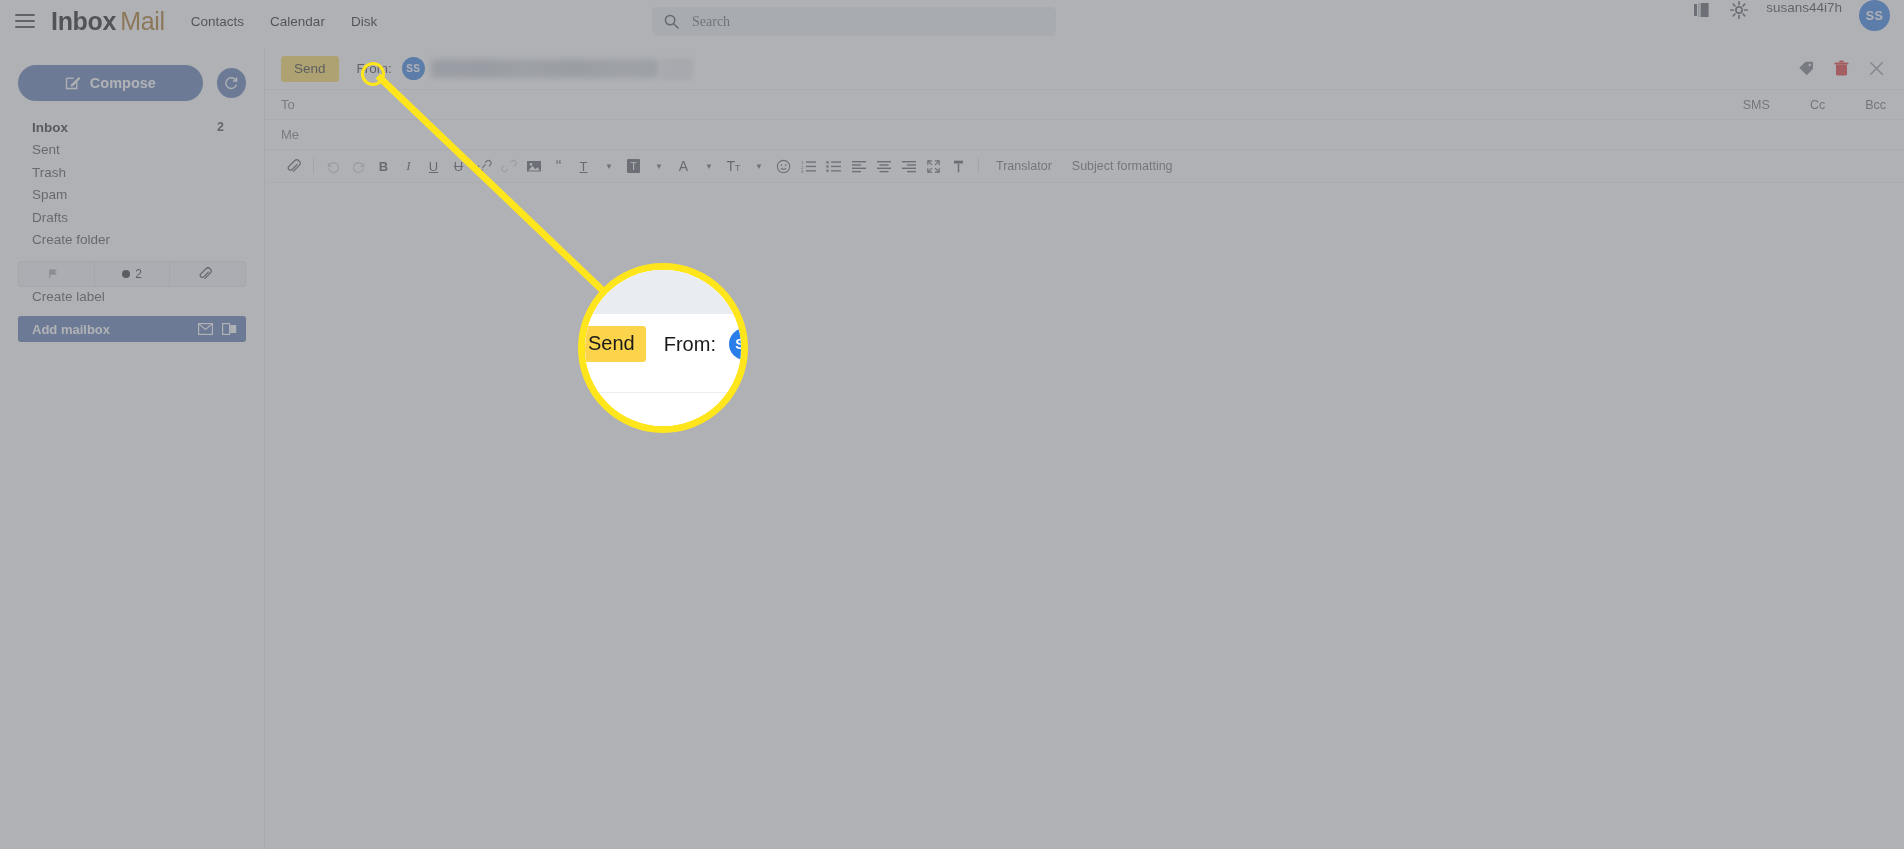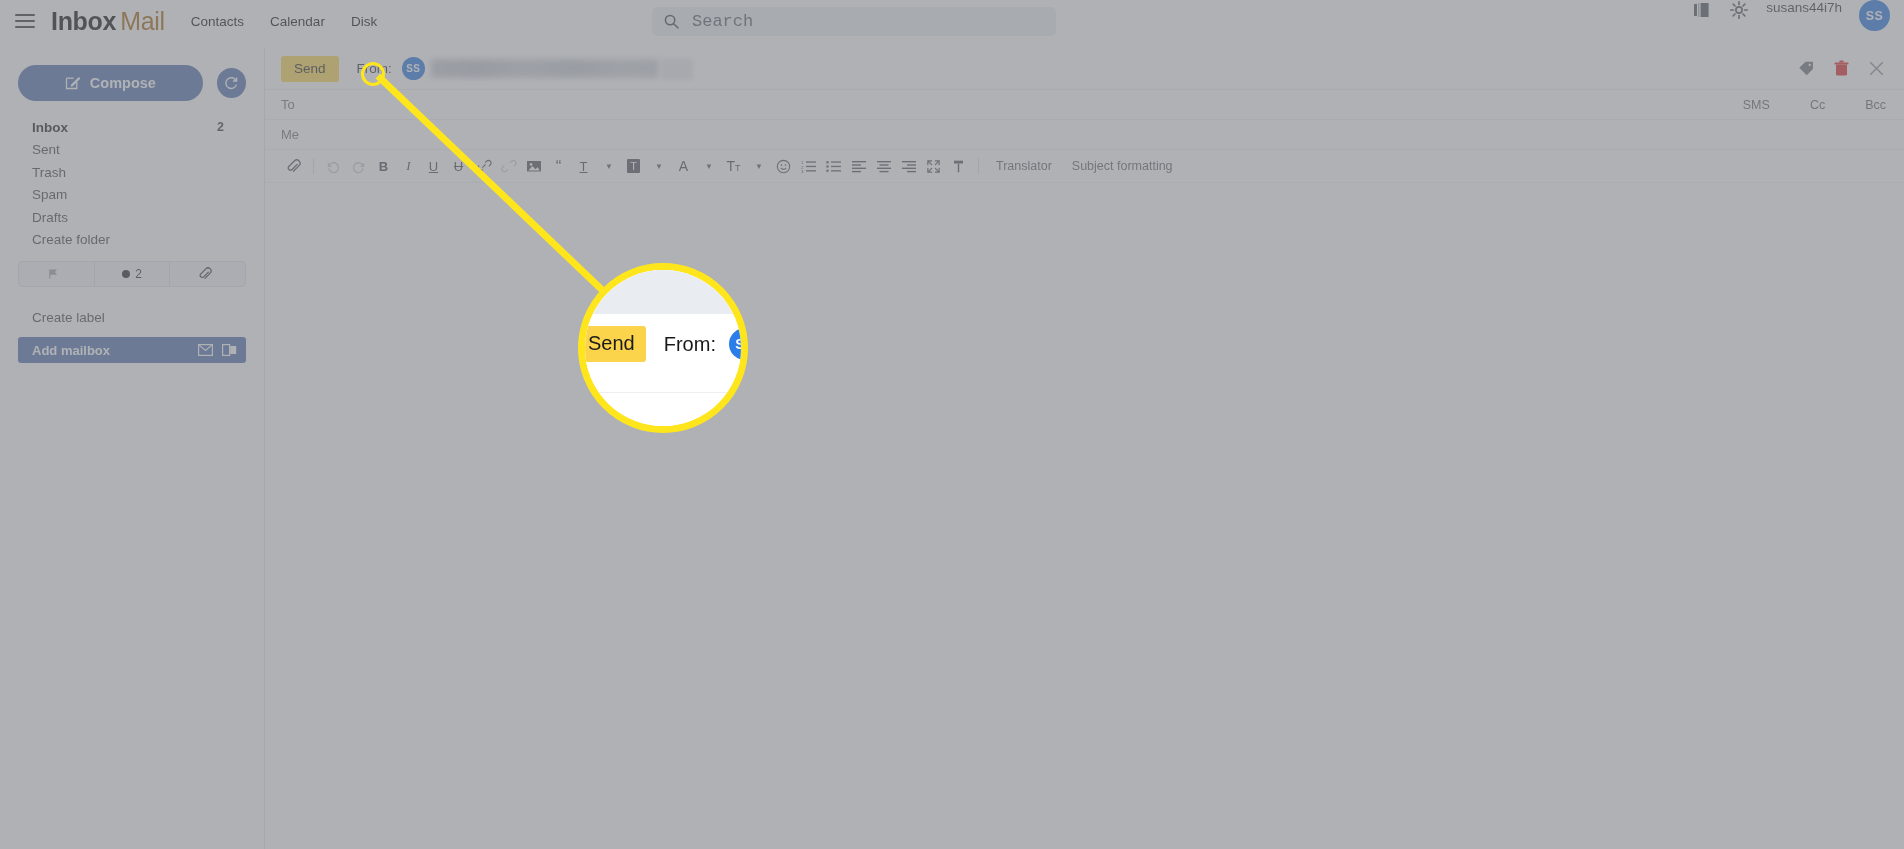--- a/index.html
+++ b/index.html
@@ -63,22 +63,22 @@
     left: 652px; top: 7px;
     width: 404px; height: 29px;
     background: #eceef1;
     border-radius: 5px;
     display: flex; align-items: center;
     padding: 0 12px;
   }
   .search-ico { width: 15px; height: 15px; flex: none; margin-right: 11px; }
   .search-input {
     border: 0; outline: 0; background: transparent;
-    font-size: 17px; color: #000000;
-    font-family: Liberation Mono, monospace;
+    font-size: 14px; color: #000000;
+    font-family: Liberation Serif, serif;
     width: 100%;
   }
   .search-input::placeholder { color: #55595f; }
 
   .topright {
     position: absolute;
     right: 14px; top: 0; height: 42px;
     display: flex; align-items: flex-start; gap: 17px;
   }
   .tr-icon { width: 20px; height: 20px; cursor: pointer; display:block;}
@@ -140,21 +140,21 @@
     flex: 1;
     display: flex; align-items: center; justify-content: center; gap: 5px;
     border-right: 1px solid #dfe1e5;
     cursor: pointer;
     font-size: 12px; color: #222;
   }
   .filterbar .fb:last-child { border-right: 0; }
   .dot { width: 8px; height: 8px; border-radius: 50%; background: #1a1a1a; display:inline-block;}
 
   .create-label {
-    margin-top: 23px;
+    margin-top: 2px;
     font-size: 13.5px; color: #3d3d3d; cursor: pointer;
     padding-left: 14px;
   }
   .addmailbox {
     margin-top: 12px;
     height: 26px;
     background: #4a6ba8;
     border-radius: 3px;
     display: flex; align-items: center; justify-content: space-between;
     padding: 0 9px 0 14px;

